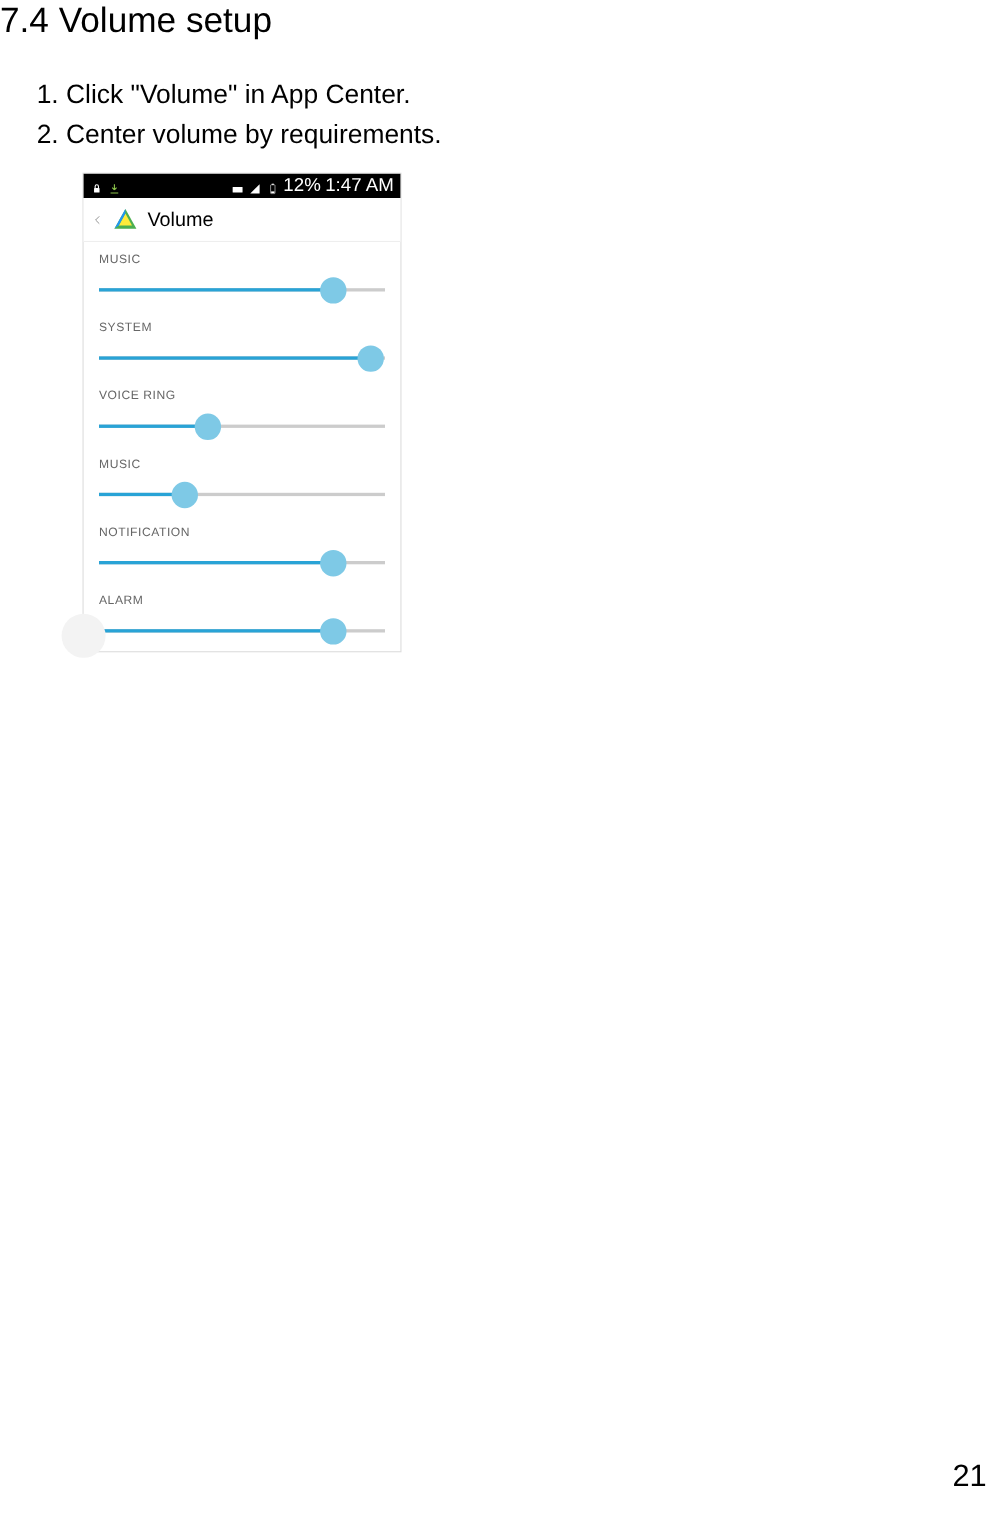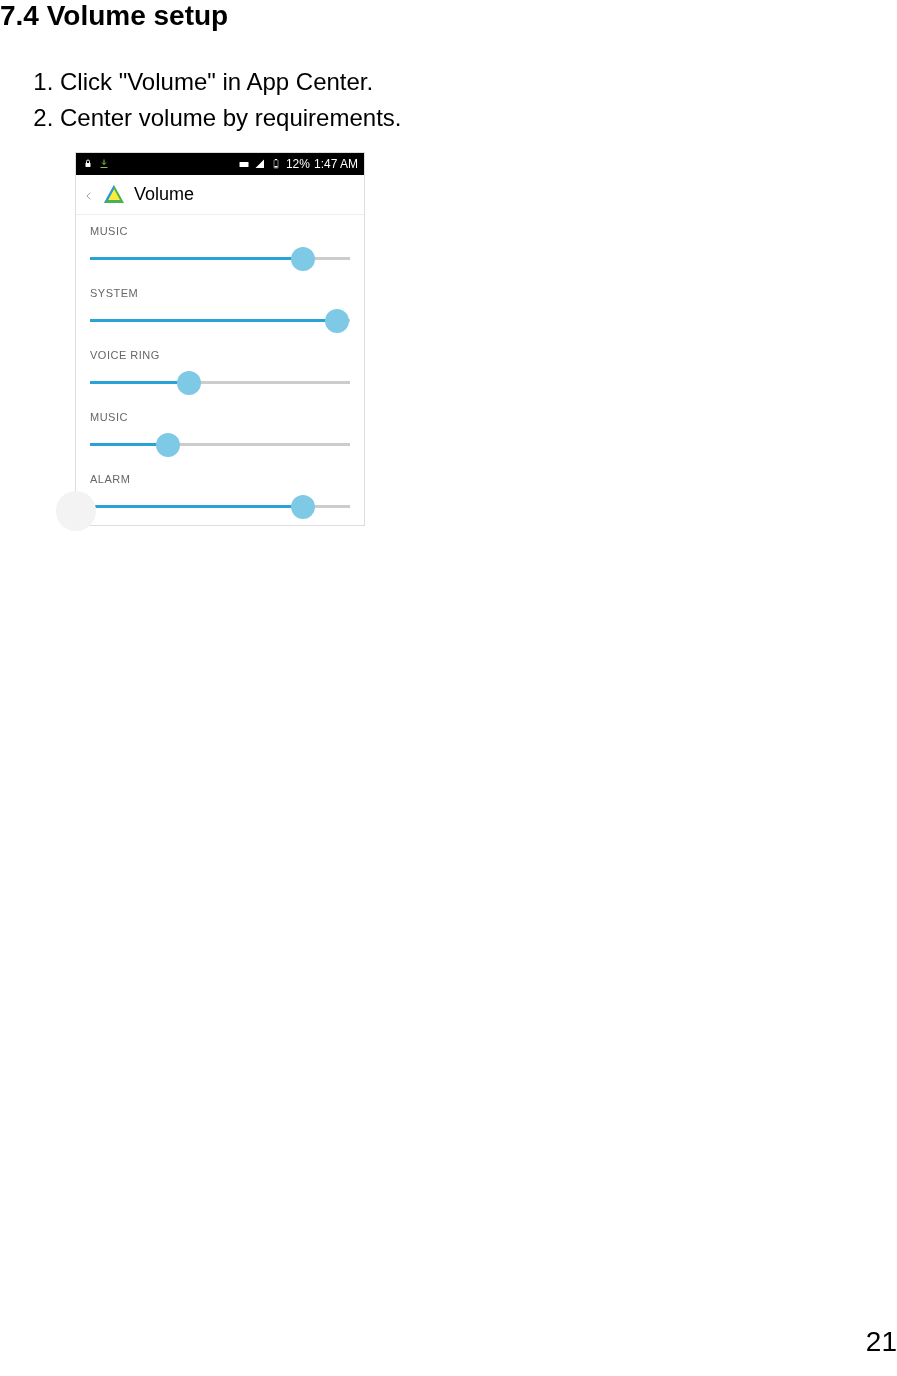--- a/index.html
+++ b/index.html
@@ -4,22 +4,22 @@
   <style>
     * { box-sizing: border-box; margin: 0; padding: 0; }
     body {
       font-family: Arial, Helvetica, sans-serif;
       width: 897px;
       height: 1376px;
       background: #fff;
       position: relative;
     }
     .heading {
-      font-size: 28px;
-      font-weight: bold;
+      font-size: 32px;
+      font-weight: normal;
       padding: 0 0 32px 0;
     }
     .steps {
       padding-left: 60px;
       font-size: 24px;
       line-height: 1.5;
     }
     .steps li { list-style-position: outside; }
     .screenshot-container {
       margin-left: 75px;
@@ -28,21 +28,21 @@
       border: 1px solid #ddd;
       position: relative;
     }
     .status-bar {
       height: 22px;
       background: #000;
       display: flex;
       align-items: center;
       padding: 0 6px;
       color: #fff;
-      font-size: 12px;
+      font-size: 17px;
       justify-content: space-between;
     }
     .sb-left, .sb-right { display: flex; align-items: center; gap: 4px; }
     .sb-icon { width: 12px; height: 12px; display: inline-block; }
     .app-header {
       height: 40px;
       background: #fff;
       display: flex;
       align-items: center;
       padding: 0 8px;
@@ -196,25 +196,33 @@
       </div>
       <div class="slider-group">
         <div class="slider-label">MUSIC</div>
         <div class="slider-track">
           <div class="slider-rail"></div>
           <div class="slider-fill" style="width: 30%;"></div>
           <div class="slider-thumb" style="left: 30%;"></div>
         </div>
       </div>
       <div class="slider-group">
-        <div class="slider-label">ALARM</div>
+        <div class="slider-label">NOTIFICATION</div>
         <div class="slider-track">
           <div class="slider-rail"></div>
           <div class="slider-fill" style="width: 82%;"></div>
           <div class="slider-thumb" style="left: 82%;"></div>
         </div>
       </div>
+      <div class="slider-group">
+        <div class="slider-label">ALARM</div>
+        <div class="slider-track">
+          <div class="slider-rail"></div>
+          <div class="slider-fill" style="width: 82%;"></div>
+          <div class="slider-thumb" style="left: 82%;"></div>
+        </div>
+      </div>
     </div>
 
   <div class="fab-circle"></div>
 </div>
 
 <div class="page-number">21</div>
 
 </body></html>

